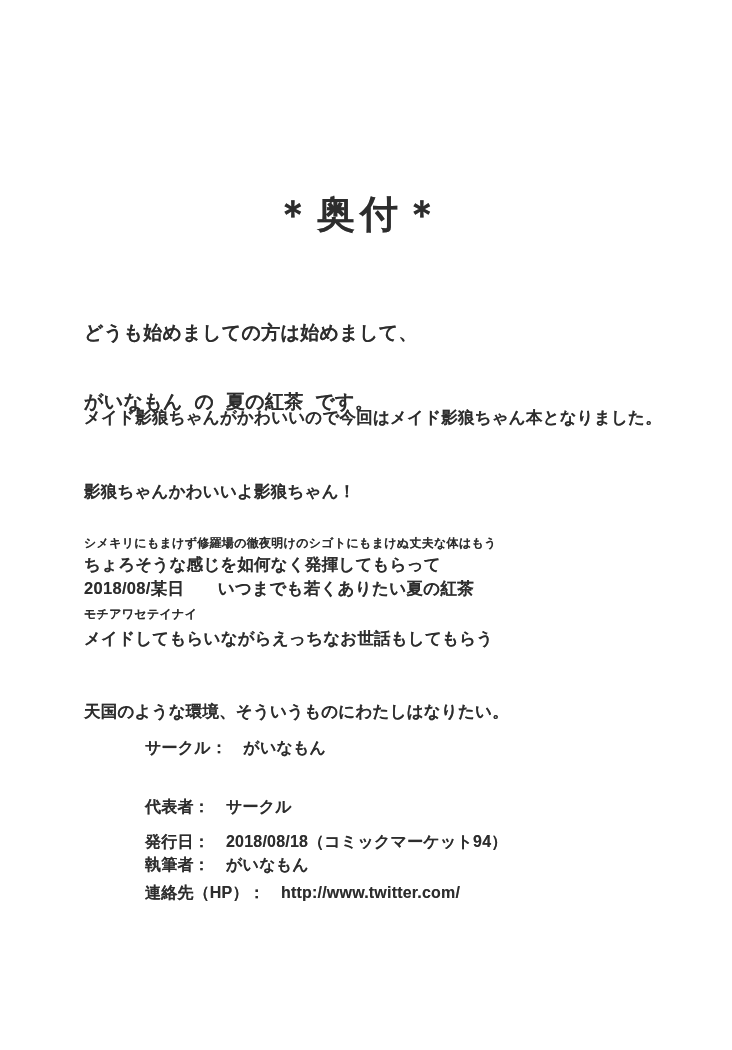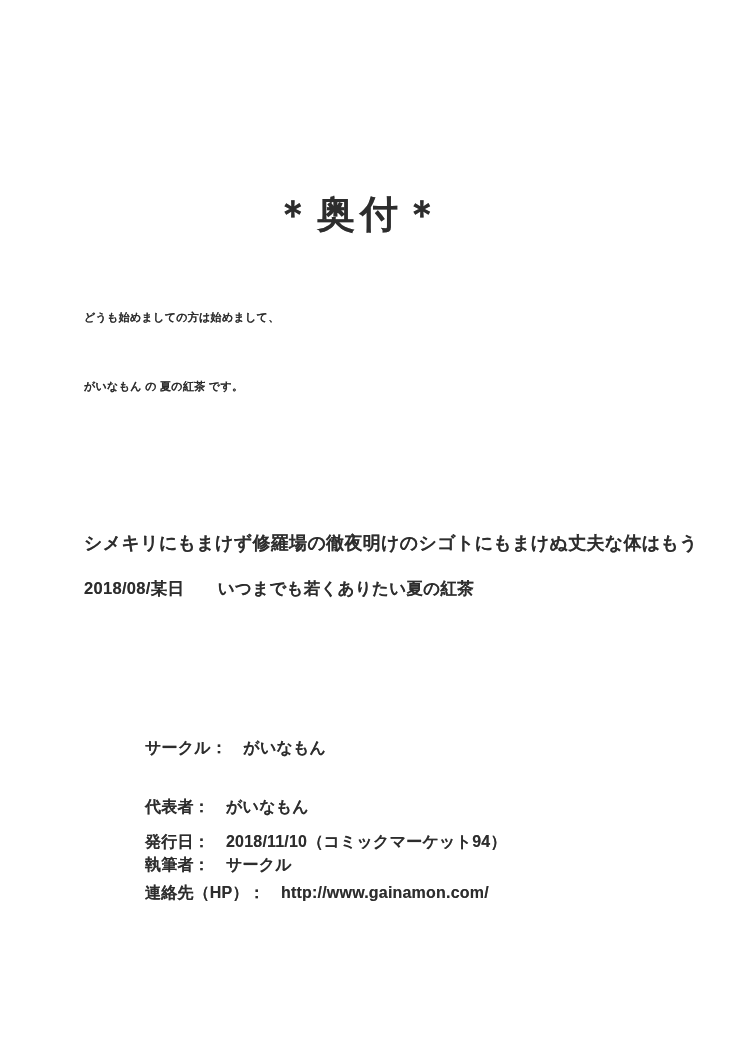--- a/index.html
+++ b/index.html
@@ -33,36 +33,37 @@
   }
   .block {
     position: absolute;
     white-space: pre;
   }
   .block .line {
     white-space: pre;
   }
   .intro {
     left: 84px;
-    top: 260px;
-    font-size: 11px;
+    top: 277px;
+    font-size: 19px;
     line-height: 23px;
     letter-spacing: 0.3px;
+    font-family: Liberation Mono, monospace;
   }
   .bodyp {
     left: 84px;
     top: 356px;
     font-size: 16.5px;
     line-height: 24.5px;
     letter-spacing: 0.2px;
   }
   .deadline {
     left: 84px;
     top: 485px;
-    font-size: 18px;
+    font-size: 12px;
     line-height: 23.5px;
     letter-spacing: 0.3px;
   }
   .dateline {
     left: 84px;
     top: 549px;
     font-size: 16.5px;
     line-height: 22px;
     letter-spacing: 0.3px;
     margin-top: 28px;
@@ -102,39 +103,47 @@
 
 <div class="page">
 
   <h1 class="title">＊奥付＊</h1>
 
   <div class="block intro">
     <div class="line">どうも始めましての方は始めまして、</div>
     <div class="line">がいなもん の 夏の紅茶 です。</div>
   </div>
 
+  <div class="block bodyp">
+    <div class="line">メイド影狼ちゃんがかわいいので今回はメイド影狼ちゃん本となりました。</div>
+    <div class="line">影狼ちゃんかわいいよ影狼ちゃん！</div>
+    <div class="line">ちょろそうな感じを如何なく発揮してもらって</div>
+    <div class="line">メイドしてもらいながらえっちなお世話もしてもらう</div>
+    <div class="line">天国のような環境、そういうものにわたしはなりたい。</div>
+  </div>
 
   <div class="block deadline">
     <div class="line">シメキリにもまけず修羅場の徹夜明けのシゴトにもまけぬ丈夫な体はもう</div>
+    <div class="line">モチアワセテイナイ</div>
   </div>
 
   <div class="block dateline">2018/08/某日　　いつまでも若くありたい夏の紅茶</div>
 
   <div class="block credits">
     <div class="line">サークル：　がいなもん</div>
-    <div class="line">代表者：　がいなもん</div>
-    <div class="line">執筆者：　サークル</div>
+    <div class="line">代表者：　サークル</div>
+    <div class="line">執筆者：　がいなもん</div>
   </div>
 
   <div class="block publication">
-    <div class="line">発行日：　2018/11/10（コミックマーケット94）</div>
+    <div class="line">発行日：　2018/08/18（コミックマーケット94）</div>
   </div>
 
   <div class="block contact">
-    <div class="line">連絡先（HP）：　http://www.gainamon.com/</div>
+    <div class="line">連絡先（HP）：　http://www.twitter.com/</div>
     <div class="line">gainamon ID：　natsu_koucha</div>
   </div>
 
   <div class="block notice">
     <div class="line">※18歳未満の方の閲覧を禁止します。</div>
     
   </div>
 
 </div>
 

